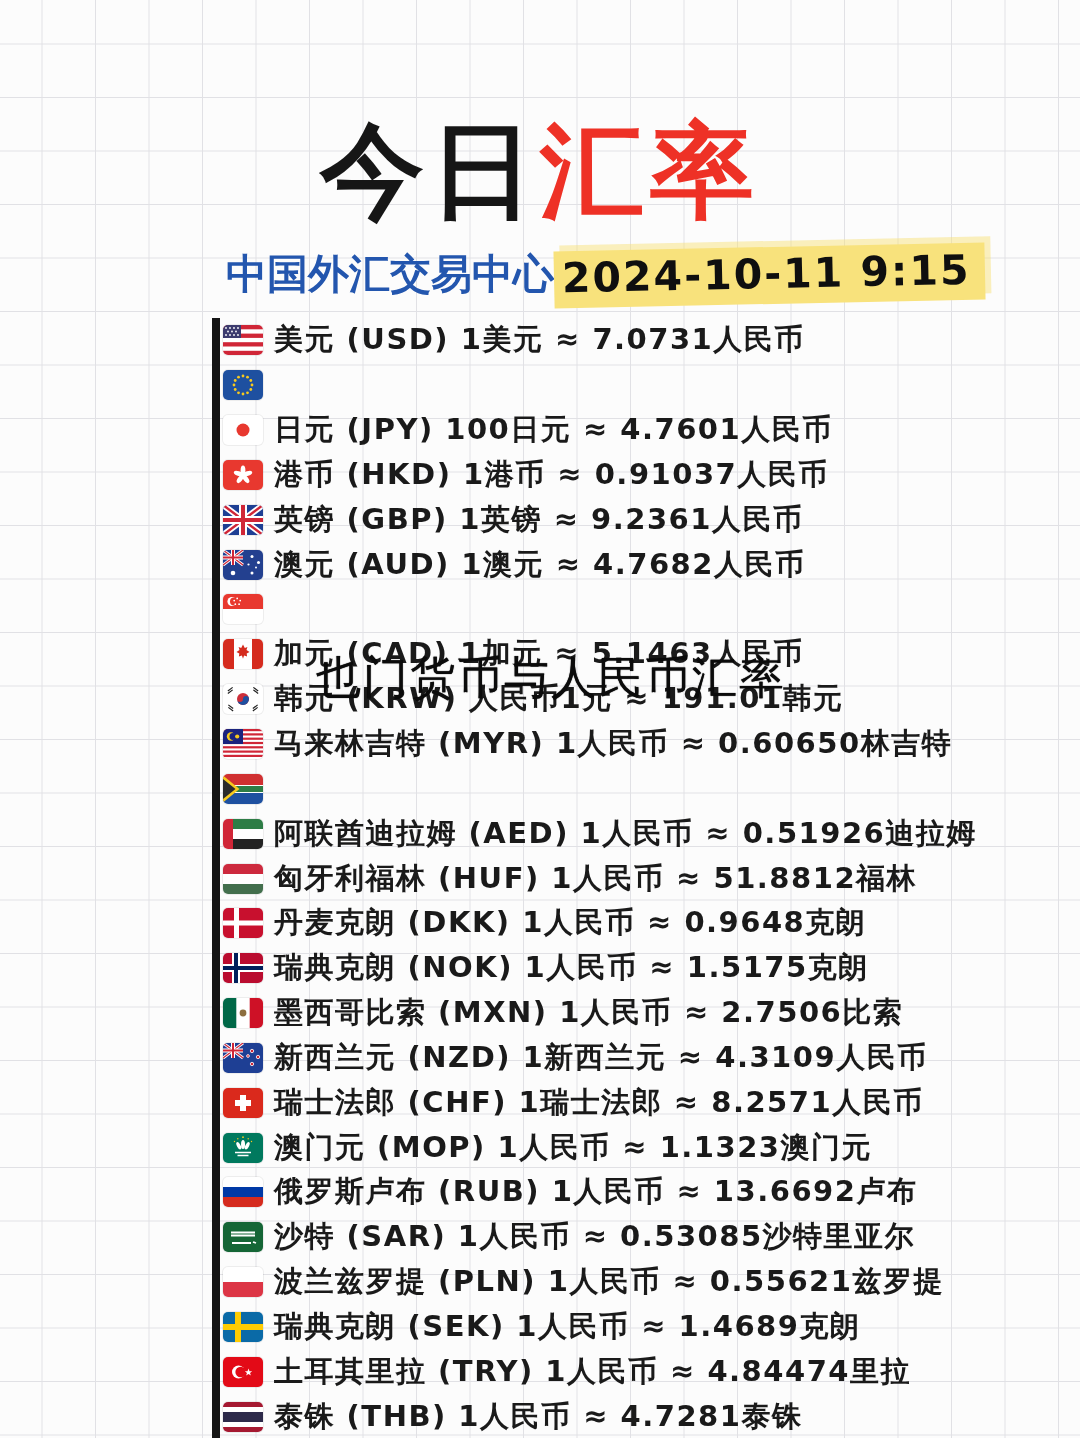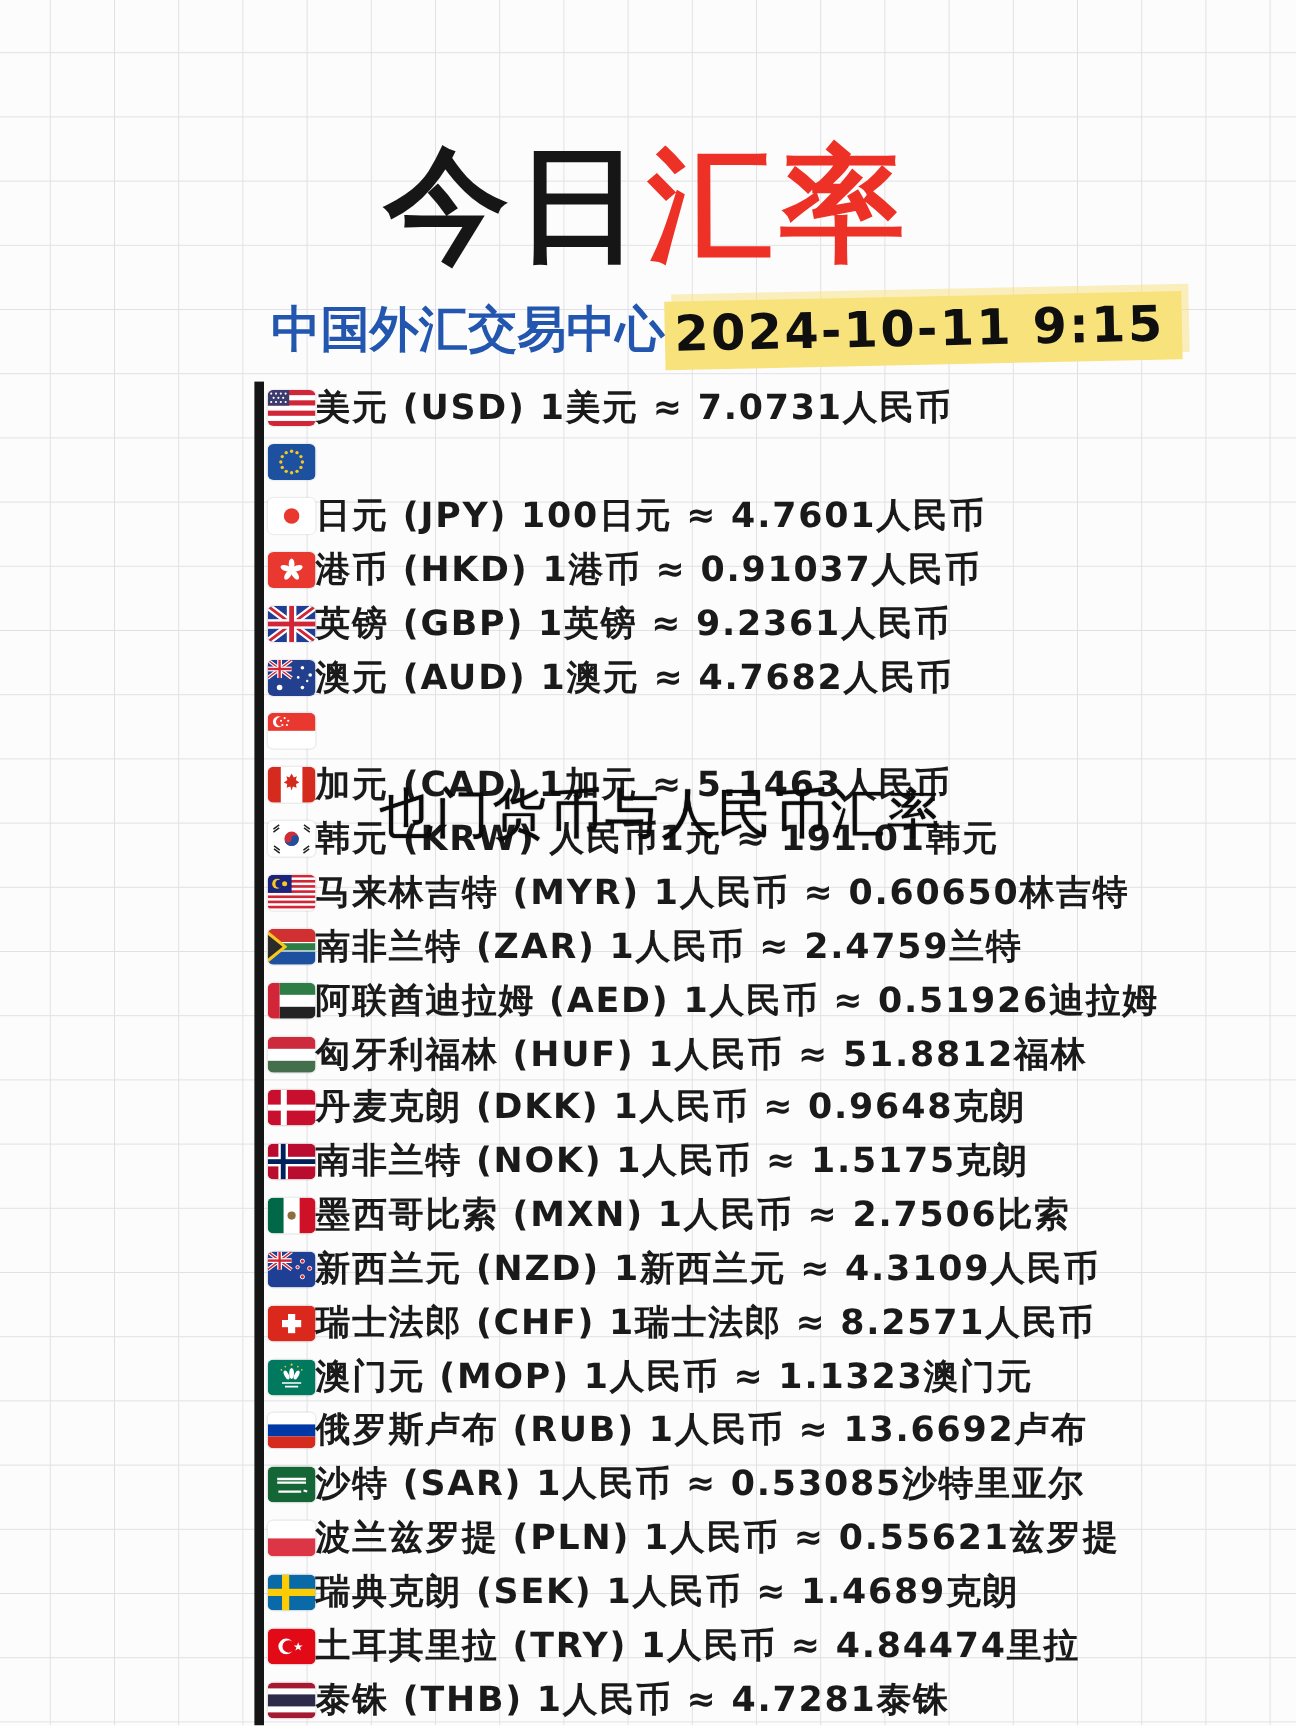--- a/index.html
+++ b/index.html
@@ -51,20 +51,21 @@
     white-space:nowrap;
   }
   .flag{
     width:40px;height:30px;flex:0 0 40px;
     border-radius:5px;overflow:hidden;
     box-shadow:0 0 0 1px rgba(0,0,0,0.06);
     background:#eee;
   }
   .flag svg{display:block;width:40px;height:30px;}
   .rate-text{
+    margin-left:11px;
     font-size:29px;font-weight:800;
     letter-spacing:1.5px;
     color:#1a1a1a;
   }
   
   .watermark{
     position:absolute;top:648px;left:316px;
     font-size:45px;font-weight:400;
     color:#0b0b0b;letter-spacing:2px;
     text-shadow:0 0 1px #000;
@@ -281,21 +282,20 @@
     <span class="flag">
           <svg xmlns="http://www.w3.org/2000/svg" viewBox="0 0 40 30">
             <rect width="40" height="30" fill="#fff"></rect>
             <rect width="40" height="11" fill="#d03031"></rect>
             <rect y="19" width="40" height="11" fill="#1e50a0"></rect>
             <rect y="12" width="40" height="6" fill="#2e7d46"></rect>
             <path d="M0 1.5 L16.5 15 L0 28.5 z" fill="#f7c91e"></path>
             <path d="M0 5 L12.5 15 L0 25 z" fill="#2b2b2b"></path>
           </svg>
         </span>
-    <span class="rate-text">南非兰特 (ZAR) 1人民币 ≈ 2.4759兰特</span>
   </div>
 
   <div class="rate-row">
     <span class="flag">
           <svg xmlns="http://www.w3.org/2000/svg" viewBox="0 0 40 30">
             <rect width="40" height="30" fill="#fff"></rect>
             <rect x="10" width="30" height="10" fill="#2e7d46"></rect>
             <rect x="10" y="20" width="30" height="10" fill="#232323"></rect>
             <rect width="10" height="30" fill="#d02637"></rect>
           </svg>
@@ -328,21 +328,21 @@
   <div class="rate-row">
     <span class="flag">
           <svg xmlns="http://www.w3.org/2000/svg" viewBox="0 0 40 30">
             <rect width="40" height="30" fill="#ba0c2f"></rect>
             <rect x="9" width="8" height="30" fill="#fff"></rect>
             <rect y="11" width="40" height="8" fill="#fff"></rect>
             <rect x="11" width="4" height="30" fill="#00205b"></rect>
             <rect y="13" width="40" height="4" fill="#00205b"></rect>
           </svg>
         </span>
-    <span class="rate-text">南非兰特 (NOK) 1人民币 ≈ 1.5175克朗</span>
+    <span class="rate-text">瑞典克朗 (NOK) 1人民币 ≈ 1.5175克朗</span>
   </div>
 
   <div class="rate-row">
     <span class="flag">
           <svg xmlns="http://www.w3.org/2000/svg" viewBox="0 0 40 30">
             <rect width="40" height="30" fill="#fff"></rect>
             <rect width="13.3" height="30" fill="#006847"></rect>
             <rect x="26.7" width="13.3" height="30" fill="#ce1126"></rect>
             <circle cx="20" cy="15" r="3.4" fill="#8d6e3f"></circle>
           </svg>

